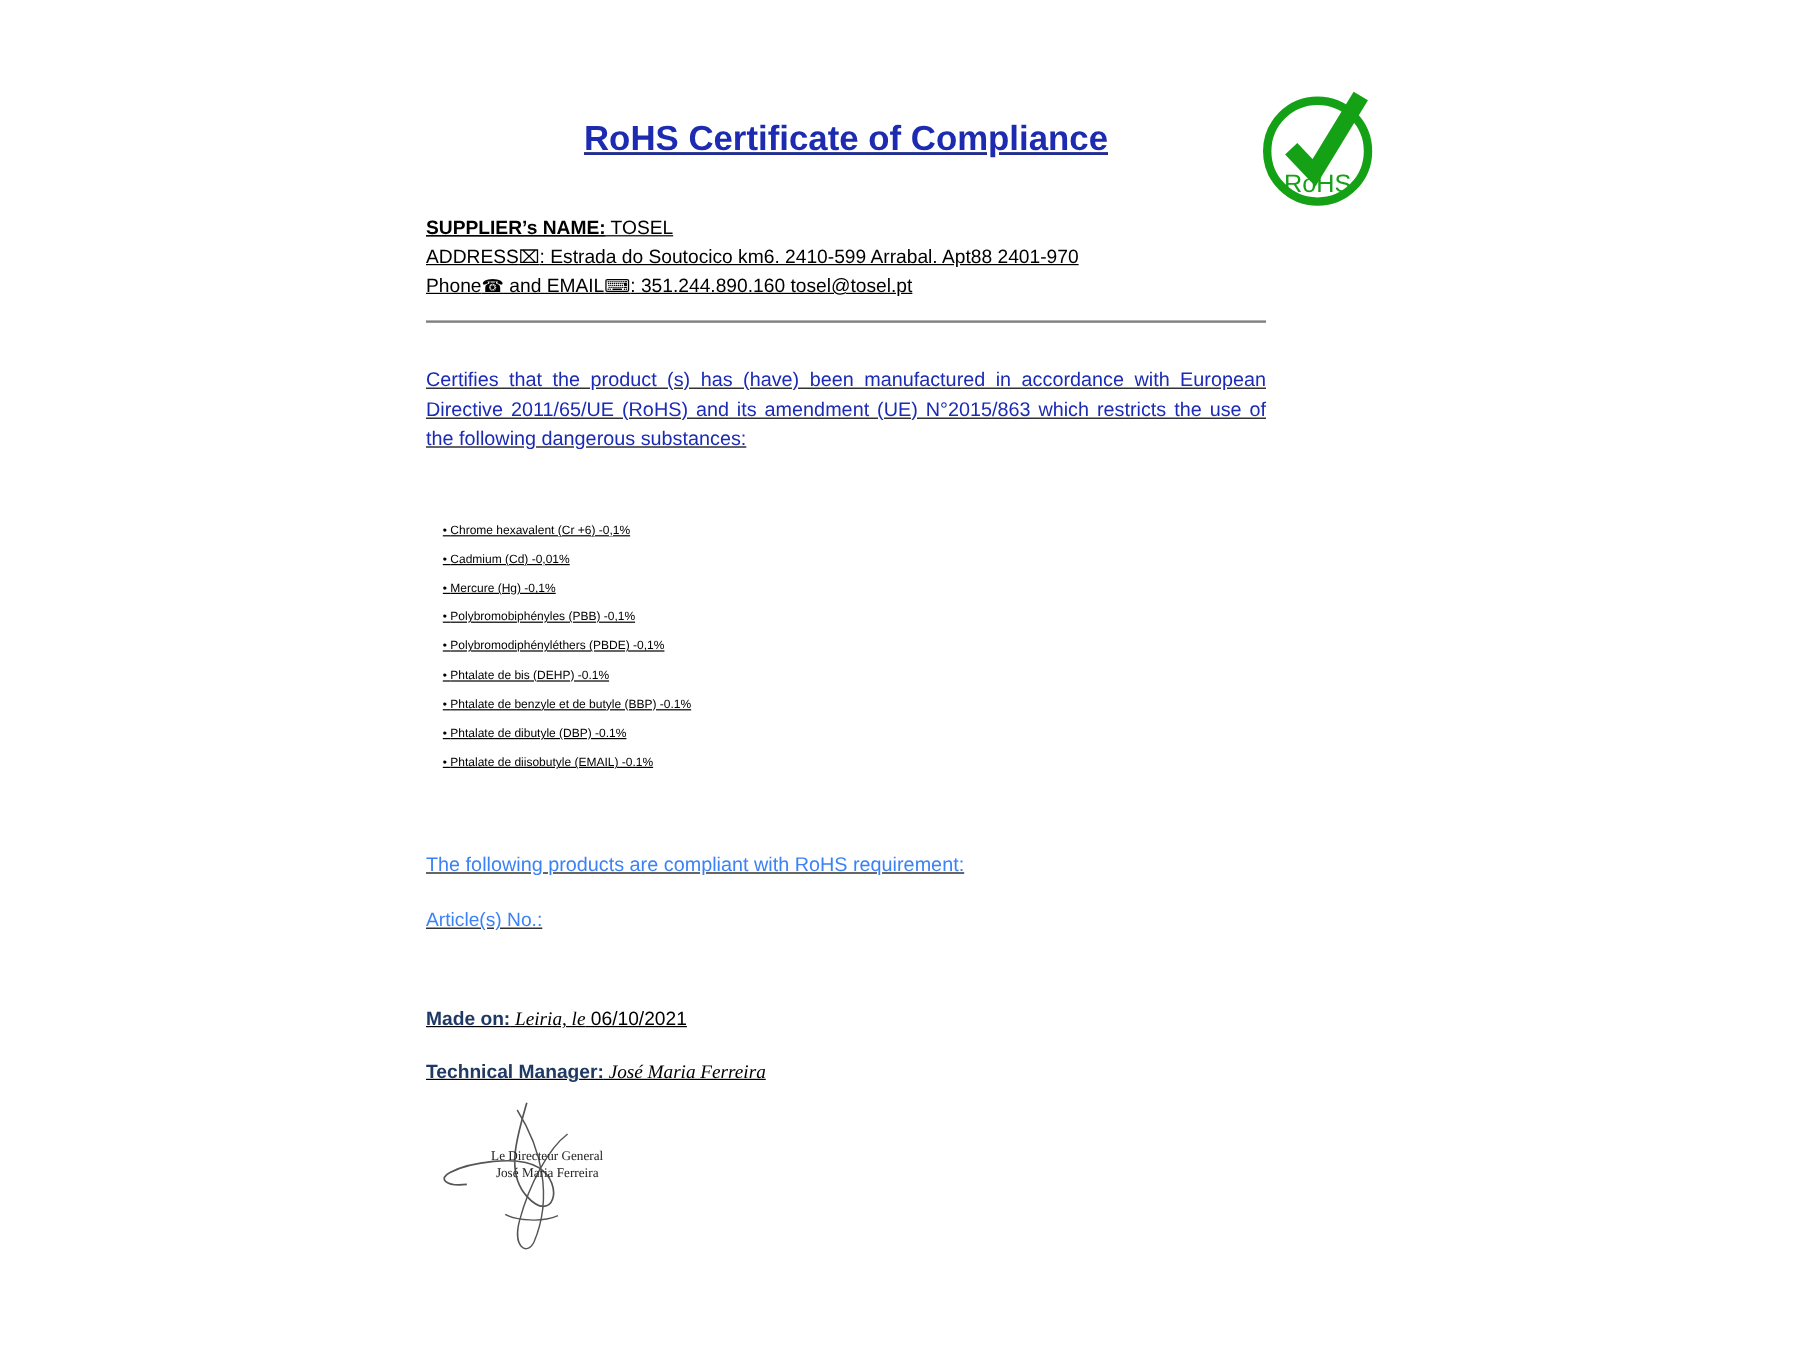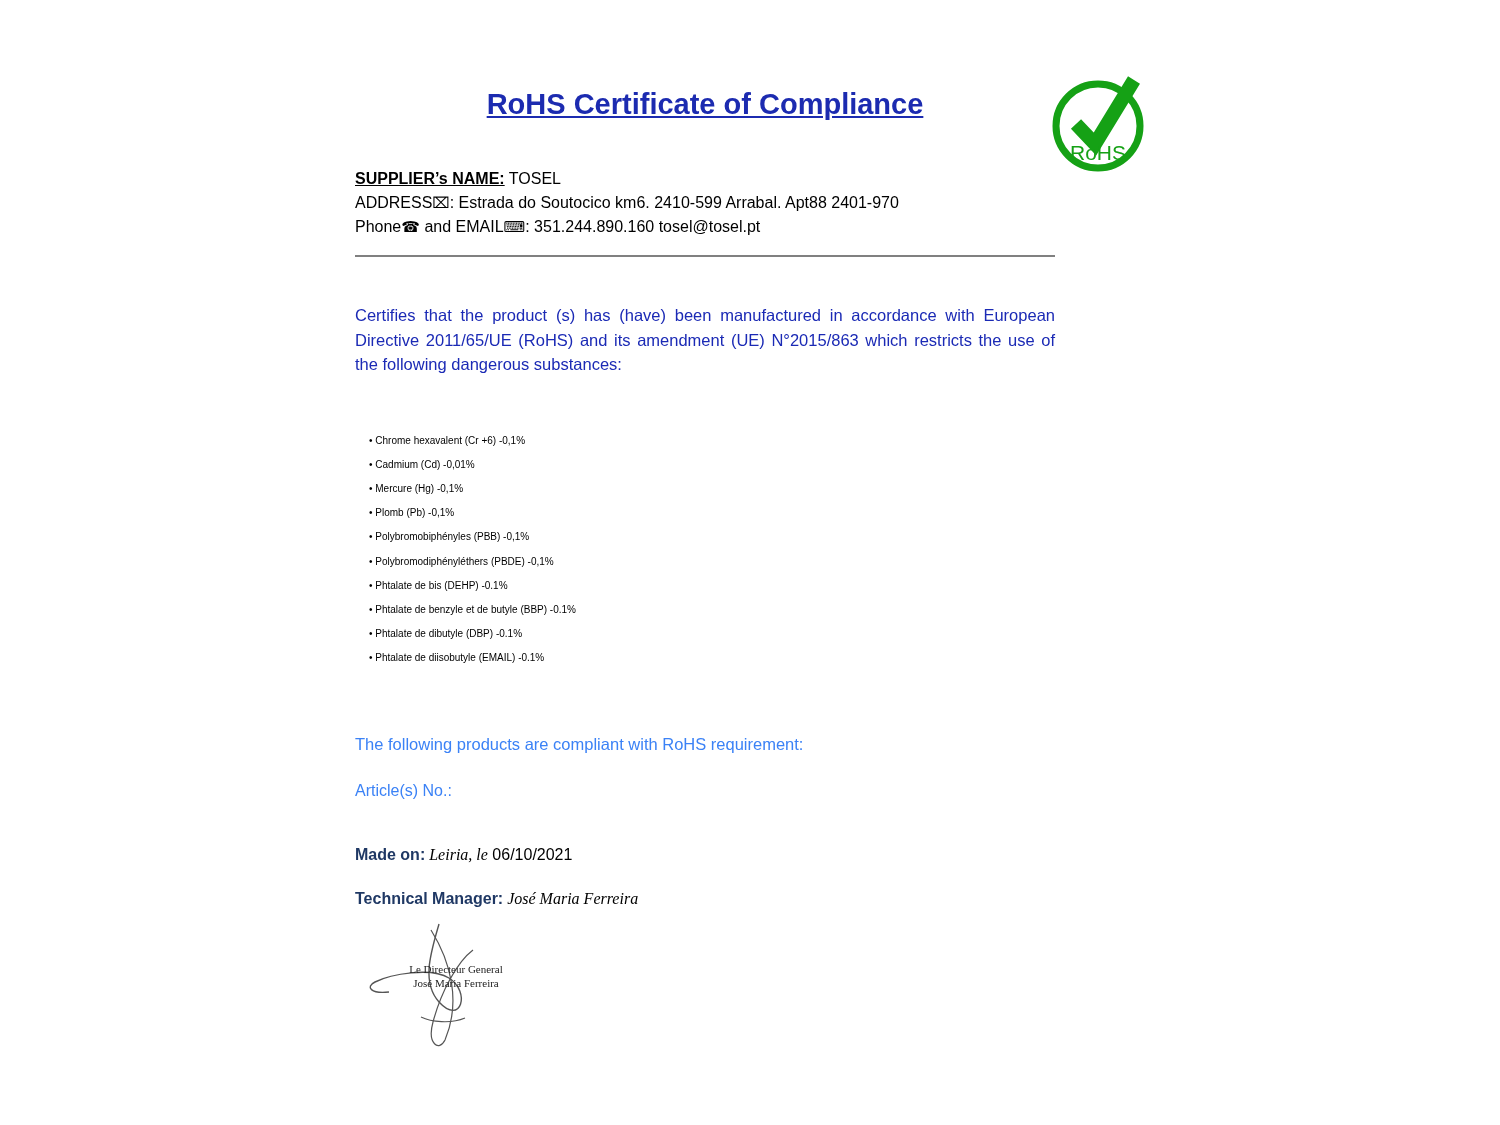--- a/index.html
+++ b/index.html
@@ -12,22 +12,23 @@
     width: 1500px;
     height: 1125px;
     background: #ffffff;
     overflow: hidden;
     font-family: "Liberation Sans", sans-serif;
     color: #000000;
   }
   .doc {
     position: absolute;
     left: 355px;
-    top: 0;
+    top: 12px;
     width: 700px;
+    text-decoration: underline;
   }
   .title {
     margin: 88px 0 0 0;
     text-align: center;
     font-size: 29px;
     font-weight: bold;
     color: #1c2bb0;
     text-decoration: underline;
     letter-spacing: 0px;
   }
@@ -43,21 +44,21 @@
   .icon-inline {
     font-size: 15px;
   }
   .rule {
     margin-top: 16px;
     border: none;
     border-top: 2px solid #808080;
     width: 100%;
   }
   .certifies {
-    margin-top: 46px;
+    margin-top: 36px;
     font-size: 16.5px;
     line-height: 24.5px;
     color: #1b2ab5;
     text-align: justify;
   }
   .substances {
     margin: 52px 0 0 0;
     padding: 0 0 0 14px;
     list-style: none;
     font-size: 10px;
@@ -70,21 +71,21 @@
     margin-top: 64px;
     font-size: 16.5px;
     color: #3b82f6;
   }
   .article-line {
     margin-top: 28px;
     font-size: 16px;
     color: #3b82f6;
   }
   .made-on-line {
-    margin-top: 46px;
+    margin-top: 64px;
     font-size: 16px;
   }
   .tech-manager-line {
     margin-top: 26px;
     font-size: 16px;
   }
   .navy-label {
     font-weight: bold;
     color: #1f3864;
   }
@@ -154,21 +155,20 @@
     </div>
 
     <hr class="rule">
 
     <p class="certifies">Certifies that the product (s) has (have) been manufactured in accordance with European Directive 2011/65/UE (RoHS) and its amendment (UE) N°2015/863 which restricts the use of the following dangerous substances:</p>
 
     <ul class="substances">
       <li>Chrome hexavalent (Cr +6) -0,1%</li>
       <li>Cadmium (Cd) -0,01%</li>
       <li>Mercure (Hg) -0,1%</li>
-      <li>Plomb (Pb) -0,1%</li>
       <li>Polybromobiphényles (PBB) -0,1%</li>
       <li>Polybromodiphényléthers (PBDE) -0,1%</li>
       <li>Phtalate de bis (DEHP) -0.1%</li>
       <li>Phtalate de benzyle et de butyle (BBP) -0.1%</li>
       <li>Phtalate de dibutyle (DBP) -0.1%</li>
       <li>Phtalate de diisobutyle (EMAIL) -0.1%</li>
     </ul>
 
     <div class="compliance-line">The following products are compliant with RoHS requirement:</div>
 

